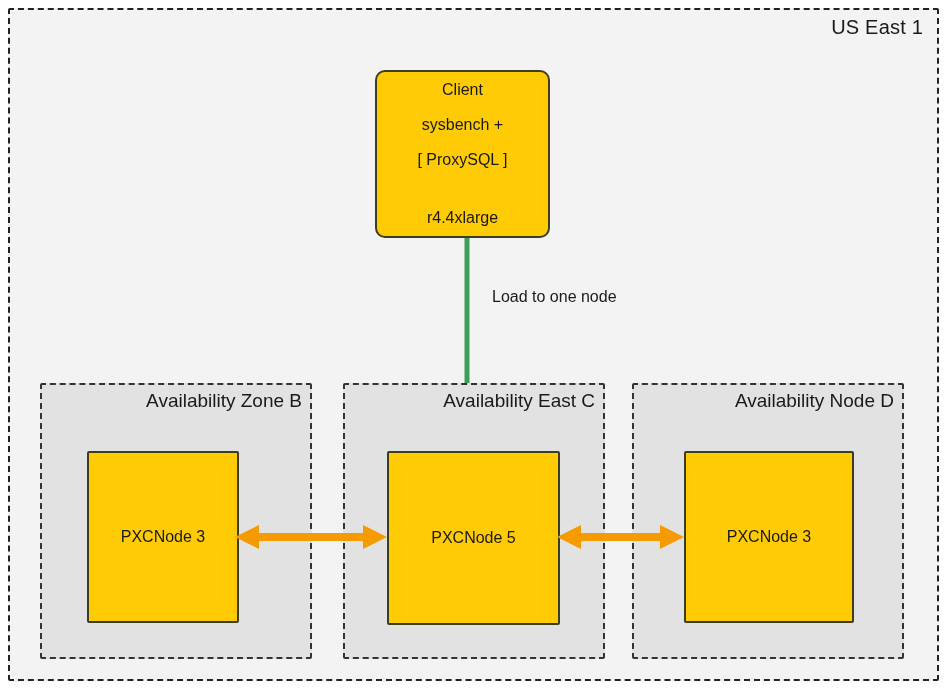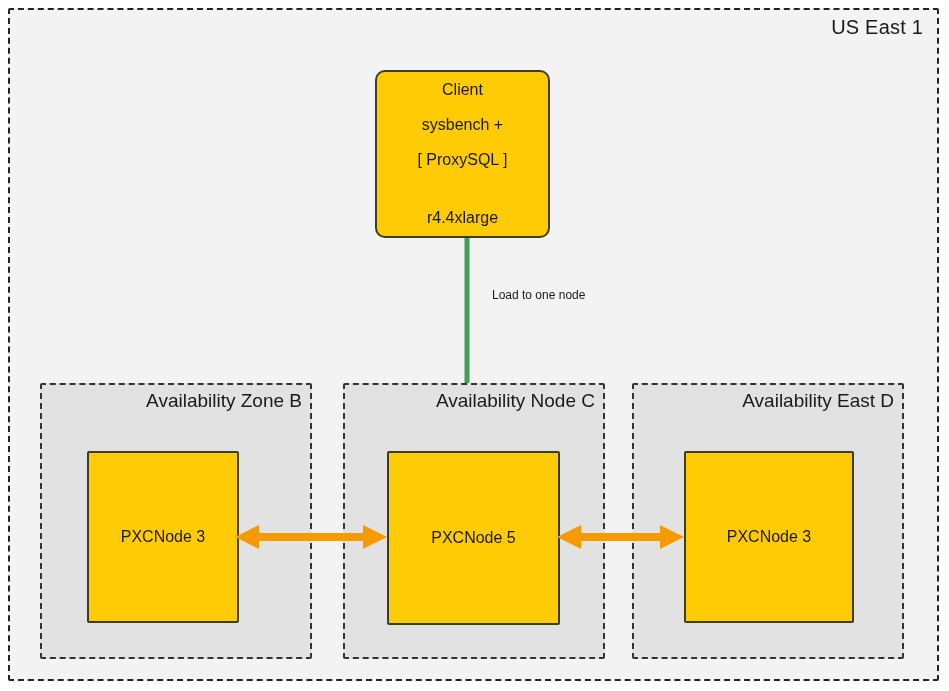--- a/index.html
+++ b/index.html
@@ -34,21 +34,21 @@
     text-align:center;font-size:16px;line-height:1.35;gap:13px;
   }
   .client-instance{margin-top:24px;}
   .arrow-svg{position:absolute;display:block;}
   .arrow-green-line{stroke:var(--arrow-green);stroke-width:5;}
   .arrow-green-head{fill:var(--arrow-green);}
   .arrow-orange-line{stroke:var(--arrow-orange);stroke-width:8;}
   .arrow-orange-head{fill:var(--arrow-orange);}
   .load-label{
     position:absolute;left:482px;top:278px;
-    font-size:12px;
+    font-size:16px;
   }
   .zone{
     position:absolute;top:373px;height:276px;
     background:var(--zone-bg);
     border:2px dashed #333333;
     box-sizing:border-box;border-radius:2px;
   }
   .zone-b{left:30px;width:272px;}
   .zone-c{left:333px;width:262px;}
   .zone-d{left:622px;width:272px;}
@@ -92,29 +92,29 @@
 
     <div class="zone zone-b">
       <div class="zone-label">Availability Zone B</div>
       <div class="node-box node-1">
         <div>PXC</div>
         <div>Node 3</div>
       </div>
     </div>
 
     <div class="zone zone-c">
-      <div class="zone-label">Availability Node C</div>
+      <div class="zone-label">Availability East C</div>
       <div class="node-box node-2">
         <div>PXC</div>
         <div>Node 5</div>
       </div>
     </div>
 
     <div class="zone zone-d">
-      <div class="zone-label">Availability East D</div>
+      <div class="zone-label">Availability Node D</div>
       <div class="node-box node-3">
         <div>PXC</div>
         <div>Node 3</div>
       </div>
     </div>
 
     <svg class="arrow-svg" style="left:225px;top:510px;" width="152" height="34" viewBox="0 0 152 34">
       <line class="arrow-orange-line" x1="20" y1="17" x2="132" y2="17"></line>
       <polygon class="arrow-orange-head" points="0,17 24,5 24,29"></polygon>
       <polygon class="arrow-orange-head" points="152,17 128,5 128,29"></polygon>

